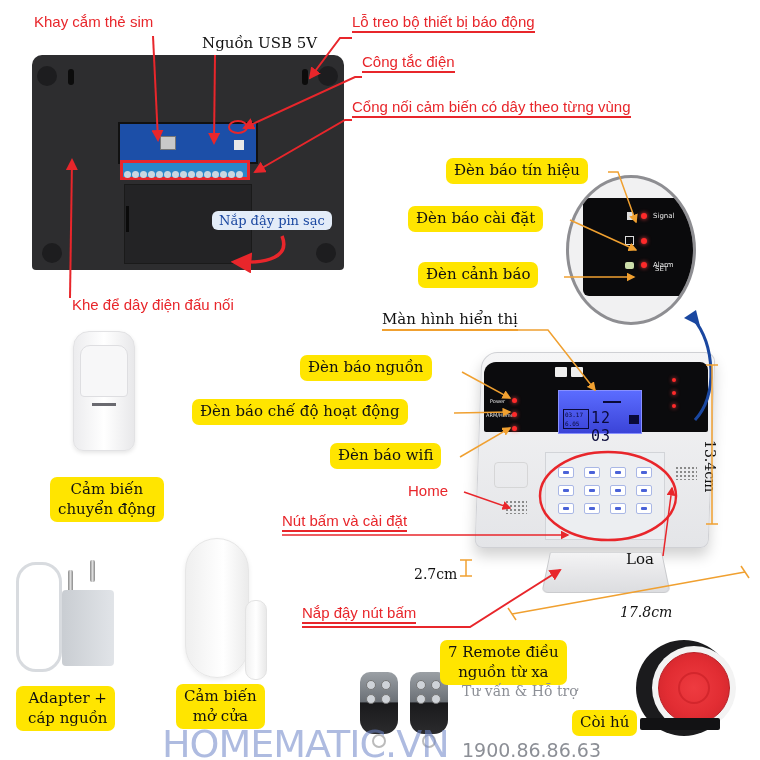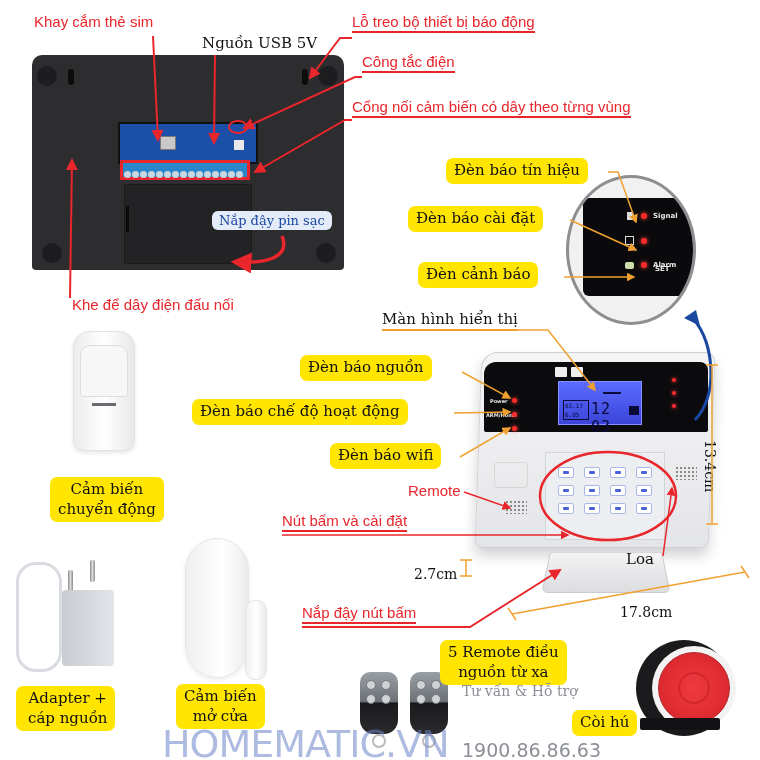--- a/index.html
+++ b/index.html
@@ -16,32 +16,32 @@
   .backpanel { left: 32px; top: 55px; width: 312px; height: 215px; background: #2d2d2f; border-radius: 10px 10px 4px 4px; }
   .foot { width: 20px; height: 20px; border-radius: 50%; background: #1d1d1f; }
   .keyhole { width: 6px; height: 16px; background: #0c0c0c; border-radius: 3px; }
   .pcb { left: 118px; top: 122px; width: 140px; height: 42px; background: #1c4fa8; border: 2px solid #111; }
   .terminal { left: 120px; top: 160px; width: 130px; height: 20px; border: 3px solid #e8262b; background: #2a87c9; }
   .terminal-pin { display: inline-block; width: 7px; height: 7px; border-radius: 50%; background: #c9d6e0; margin: 3px 0 0 1px; }
   .battery-cover { left: 124px; top: 184px; width: 128px; height: 80px; background: #232325; border: 1px solid #1a1a1a; }
   
   .mainpanel { left: 478px; top: 352px; width: 234px; height: 196px; background: linear-gradient(180deg,#f5f5f6,#e4e5e8); border-radius: 16px 10px 8px 8px; transform: skewX(-2deg); box-shadow: 0 8px 14px rgba(0,0,0,0.18); border: 1px solid #cfd0d4; }
   .mainpanel-top { left: 484px; top: 362px; width: 224px; height: 70px; background: #0b0b0d; border-radius: 12px 8px 2px 2px; }
-  .lcd { left: 558px; top: 381px; width: 84px; height: 44px; background: linear-gradient(180deg,#5b6cff,#3b44d8); border: 1px solid #8890ff; padding-left: 11px; }
+  .lcd { left: 558px; top: 390px; width: 84px; height: 44px; background: linear-gradient(180deg,#5b6cff,#3b44d8); border: 1px solid #8890ff; padding-left: 11px; }
   .lcd-time { color: #0a0a3a; font-family: "DejaVu Sans Mono", monospace; font-size: 15px; letter-spacing: 1px; }
   .keypad-area { left: 545px; top: 452px; width: 120px; height: 88px; background: #eceef1; border: 1px solid #d2d4d8; }
   .key { width: 16px; height: 11px; background: #fff; border: 1px solid #a9b7e6; border-radius: 2px; display: flex; align-items: center; justify-content: center; }
   .key span { width: 6px; height: 3px; background: #4a62d8; border-radius: 1px; }
   .speaker-dots { width: 22px; height: 14px; background-image: radial-gradient(circle,#8a8a8a 1px,transparent 1.3px); background-size: 4px 4px; }
   .flap { left: 546px; top: 546px; width: 120px; height: 50px; background: linear-gradient(180deg,#f4f4f5,#dcdde0); border: 1px solid #c8c9cc; transform: perspective(200px) rotateX(35deg); border-radius: 2px 2px 6px 6px; }
   
   .zoom-circle { left: 566px; top: 175px; width: 130px; height: 150px; border-radius: 50%; border: 3px solid #8e8e92; overflow: hidden; background: #f1f1f2; }
   .zoom-inner { position: absolute; left: 14px; top: 20px; width: 112px; height: 98px; background: #0a0a0c; border-radius: 6px 0 0 6px; }
   .led { width: 6px; height: 6px; border-radius: 50%; background: #ff2a2a; box-shadow: 0 0 4px #ff4040; }
-  .tiny-white { color: #e8e8e8; font-family: "DejaVu Sans", sans-serif; font-size: 7px; font-weight: bold; }
+  .tiny-white { color: #e8e8e8; font-family: "DejaVu Sans", sans-serif; font-size: 7px; font-weight: normal; }
   
   .pir { left: 73px; top: 331px; width: 62px; height: 120px; background: linear-gradient(90deg,#ececee,#ffffff 50%,#e8e8ea); border-radius: 16px 16px 10px 10px; box-shadow: 0 2px 4px rgba(0,0,0,0.1); border: 1px solid #e2e2e4; }
   .pir-lens { left: 80px; top: 345px; width: 48px; height: 52px; background: #f7f7f8; border: 1px solid #dedee1; border-radius: 10px 10px 4px 4px; }
   .pir-bar { left: 92px; top: 403px; width: 24px; height: 3px; background: #6a6a70; }
   
   .cable { left: 16px; top: 562px; width: 46px; height: 110px; border: 3px solid #d8dbdf; border-radius: 20px; }
   .adapter { left: 62px; top: 590px; width: 52px; height: 76px; background: linear-gradient(90deg,#c9cdd2,#e1e4e8); border-radius: 4px; }
   .prong { width: 5px; height: 22px; background: linear-gradient(90deg,#888,#ddd,#888); border-radius: 2px; }
   
   .door-main { left: 185px; top: 538px; width: 64px; height: 140px; background: linear-gradient(90deg,#efefef,#ffffff 60%,#ebebeb); border-radius: 32px; box-shadow: 0 2px 5px rgba(0,0,0,0.08); border: 1px solid #e6e6e6; }
@@ -171,27 +171,27 @@
 </div>
 <div class="abs speaker-dots" style="left:505px;top:500px;"></div>
 <div class="abs speaker-dots" style="left:675px;top:466px;"></div>
 <div class="abs" style="left:494px;top:462px;width:34px;height:26px;border:1px solid #c8c8c8;border-radius:4px;opacity:0.6;"></div>
 <div class="abs flap"></div>
 
 <div class="abs black-label underline-orange" style="left:382px;top:310px;">Màn hình hiển thị</div>
 <div class="abs yellow-tag" style="left:300px;top:355px;">Đèn báo nguồn</div>
 <div class="abs yellow-tag" style="left:192px;top:399px;">Đèn báo chế độ hoạt động</div>
 <div class="abs yellow-tag" style="left:330px;top:443px;">Đèn báo wifi</div>
-<div class="abs red-label" style="left:408px;top:482px;">Remote</div>
+<div class="abs red-label" style="left:408px;top:482px;">Home</div>
 <div class="abs red-label underline-red" style="left:282px;top:512px;">Nút bấm và cài đặt</div>
 <div class="abs black-label" style="left:626px;top:550px;">Loa</div>
 <div class="abs red-label underline-red" style="left:302px;top:604px;">Nắp đậy nút bấm</div>
 
 <div class="abs dim-label" style="left:718px;top:440px;transform:rotate(90deg);transform-origin:left top;">13.4cm</div>
-<div class="abs dim-label" style="left:620px;top:604px;">17.8cm</div>
+<div class="abs dim-label" style="left:620px;top:604px;font-style:italic;">17.8cm</div>
 <div class="abs dim-label" style="left:414px;top:566px;">2.7cm</div>
 
 <div class="abs pir"></div>
 <div class="abs pir-lens"></div>
 <div class="abs pir-bar"></div>
 <div class="abs yellow-tag" style="left:50px;top:477px;">
   <div>Cảm biến</div>
   <div>chuyển động</div>
 </div>
 
@@ -219,21 +219,21 @@
 </div>
 <div class="abs remote-ring" style="left:372px;top:734px;"></div>
 <div class="abs remote" style="left:410px;top:672px;">
   <div class="abs remote-btn" style="left:6px;top:8px;"></div>
     <div class="abs remote-btn" style="left:21px;top:8px;"></div>
   <div class="abs remote-btn" style="left:6px;top:22px;"></div>
     <div class="abs remote-btn" style="left:21px;top:22px;"></div>
 </div>
 <div class="abs remote-ring" style="left:422px;top:734px;"></div>
 <div class="abs yellow-tag" style="left:440px;top:640px;">
-  <div>5 Remote điều</div>
+  <div>7 Remote điều</div>
   <div>nguồn từ xa</div>
 </div>
 
 <div class="abs siren-body"></div>
 <div class="abs siren-white"></div>
 <div class="abs siren-red"></div>
 <div class="abs siren-red-inner"></div>
 <div class="abs siren-bracket"></div>
 <div class="abs yellow-tag" style="left:572px;top:710px;">Còi hú</div>
 

